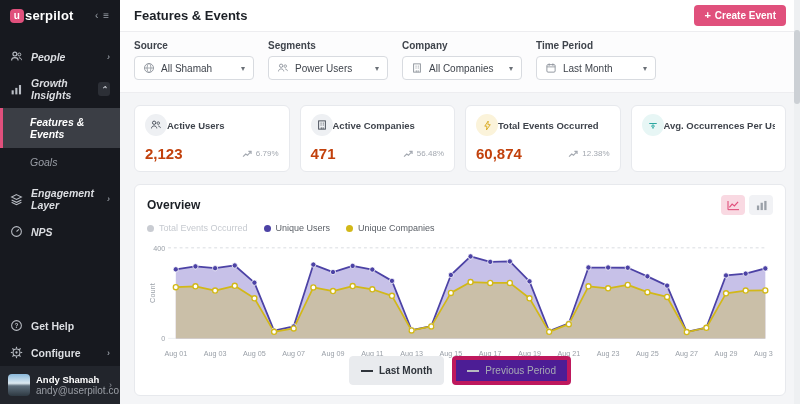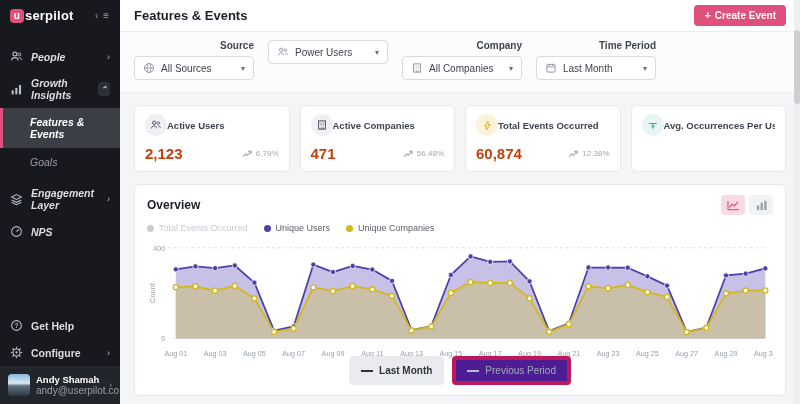--- a/index.html
+++ b/index.html
@@ -29,21 +29,21 @@
 
   
   .main { flex:1; display:flex; flex-direction:column; min-width:0; position:relative; background:#f4f5f7; }
   .topbar { background:#fff; height:32px; flex-shrink:0; display:flex; align-items:center; justify-content:space-between; padding:0 14px; border-bottom:1px solid #ededf0; }
   .page-title { font-size:13px; font-weight:bold; color:#1c2026; }
   .create-btn { background:#e0507c; color:#fff; font-size:10px; font-weight:600; border:none; border-radius:4px; padding:5px 10px; display:flex; align-items:center; gap:4px; cursor:pointer; }
   .plus { font-size:11px; line-height:1; }
 
   .filterbar { background:#fcfcfd; padding:8px 14px 12px; border-bottom:1px solid #ededf0; display:flex; gap:14px; flex-shrink:0; }
   .filter { display:flex; flex-direction:column; gap:5px; }
-  .filter-label { font-size:10px; font-weight:600; color:#3f444c;text-align:right; }
+  .filter-label { font-size:10px; font-weight:600; color:#3f444c; }
   .filter-box { width:120px; height:24px; background:#fff; border:1px solid #d8dbe0; border-radius:4px; display:flex; align-items:center; gap:6px; padding:0 8px; font-size:10px; color:#3f444c; cursor:pointer; }
   .filter-box .caret { margin-left:auto; color:#6b7077; font-size:8px; }
 
   .content { padding:12px 14px 0; flex:1; }
   .stats { display:flex; gap:10px; }
   .stat-card { flex:1; background:#fff; border:1px solid #e7e9ed; border-radius:6px; padding:8px 10px 9px; min-width:0; }
   .stat-top { display:flex; align-items:center; }
   .stat-icon { width:22px; height:22px; border-radius:50%; display:flex; align-items:center; justify-content:center; flex-shrink:0; }
   .stat-label { font-size:9.5px; font-weight:600; color:#3f444c; white-space:nowrap; overflow:hidden; }
   .stat-bottom { display:flex; align-items:center; justify-content:space-between; margin-top:9px; }
@@ -184,25 +184,26 @@
 
     <div class="filterbar">
       <div class="filter">
         <span class="filter-label">Source</span>
         <div class="filter-box">
           <svg width="12" height="12" viewBox="0 0 16 16">
               <circle cx="8" cy="8" r="6" fill="none" stroke="#8a9098" stroke-width="1.2"></circle>
               <ellipse cx="8" cy="8" rx="2.6" ry="6" fill="none" stroke="#8a9098" stroke-width="1"></ellipse>
               <line x1="2" y1="8" x2="14" y2="8" stroke="#8a9098" stroke-width="1"></line>
             </svg>
-          <span>All Sources</span>
+          <span>All Shamah</span>
           <span class="caret">▾</span>
         </div>
       </div>
       <div class="filter">
+        <span class="filter-label">Segments</span>
         <div class="filter-box">
           <svg width="12" height="12" viewBox="0 0 16 16">
               <circle cx="5.5" cy="5" r="2.2" fill="none" stroke="#8a9098" stroke-width="1.2"></circle>
               <path d="M2 12.5c0-2 1.6-3.3 3.5-3.3s3.5 1.3 3.5 3.3" fill="none" stroke="#8a9098" stroke-width="1.2"></path>
               <circle cx="11" cy="5.5" r="1.7" fill="none" stroke="#8a9098" stroke-width="1.1"></circle>
               <path d="M10.8 9.3c1.7 0 3 1.1 3 2.8" fill="none" stroke="#8a9098" stroke-width="1.1"></path>
             </svg>
           <span>Power Users</span>
           <span class="caret">▾</span>
         </div>

